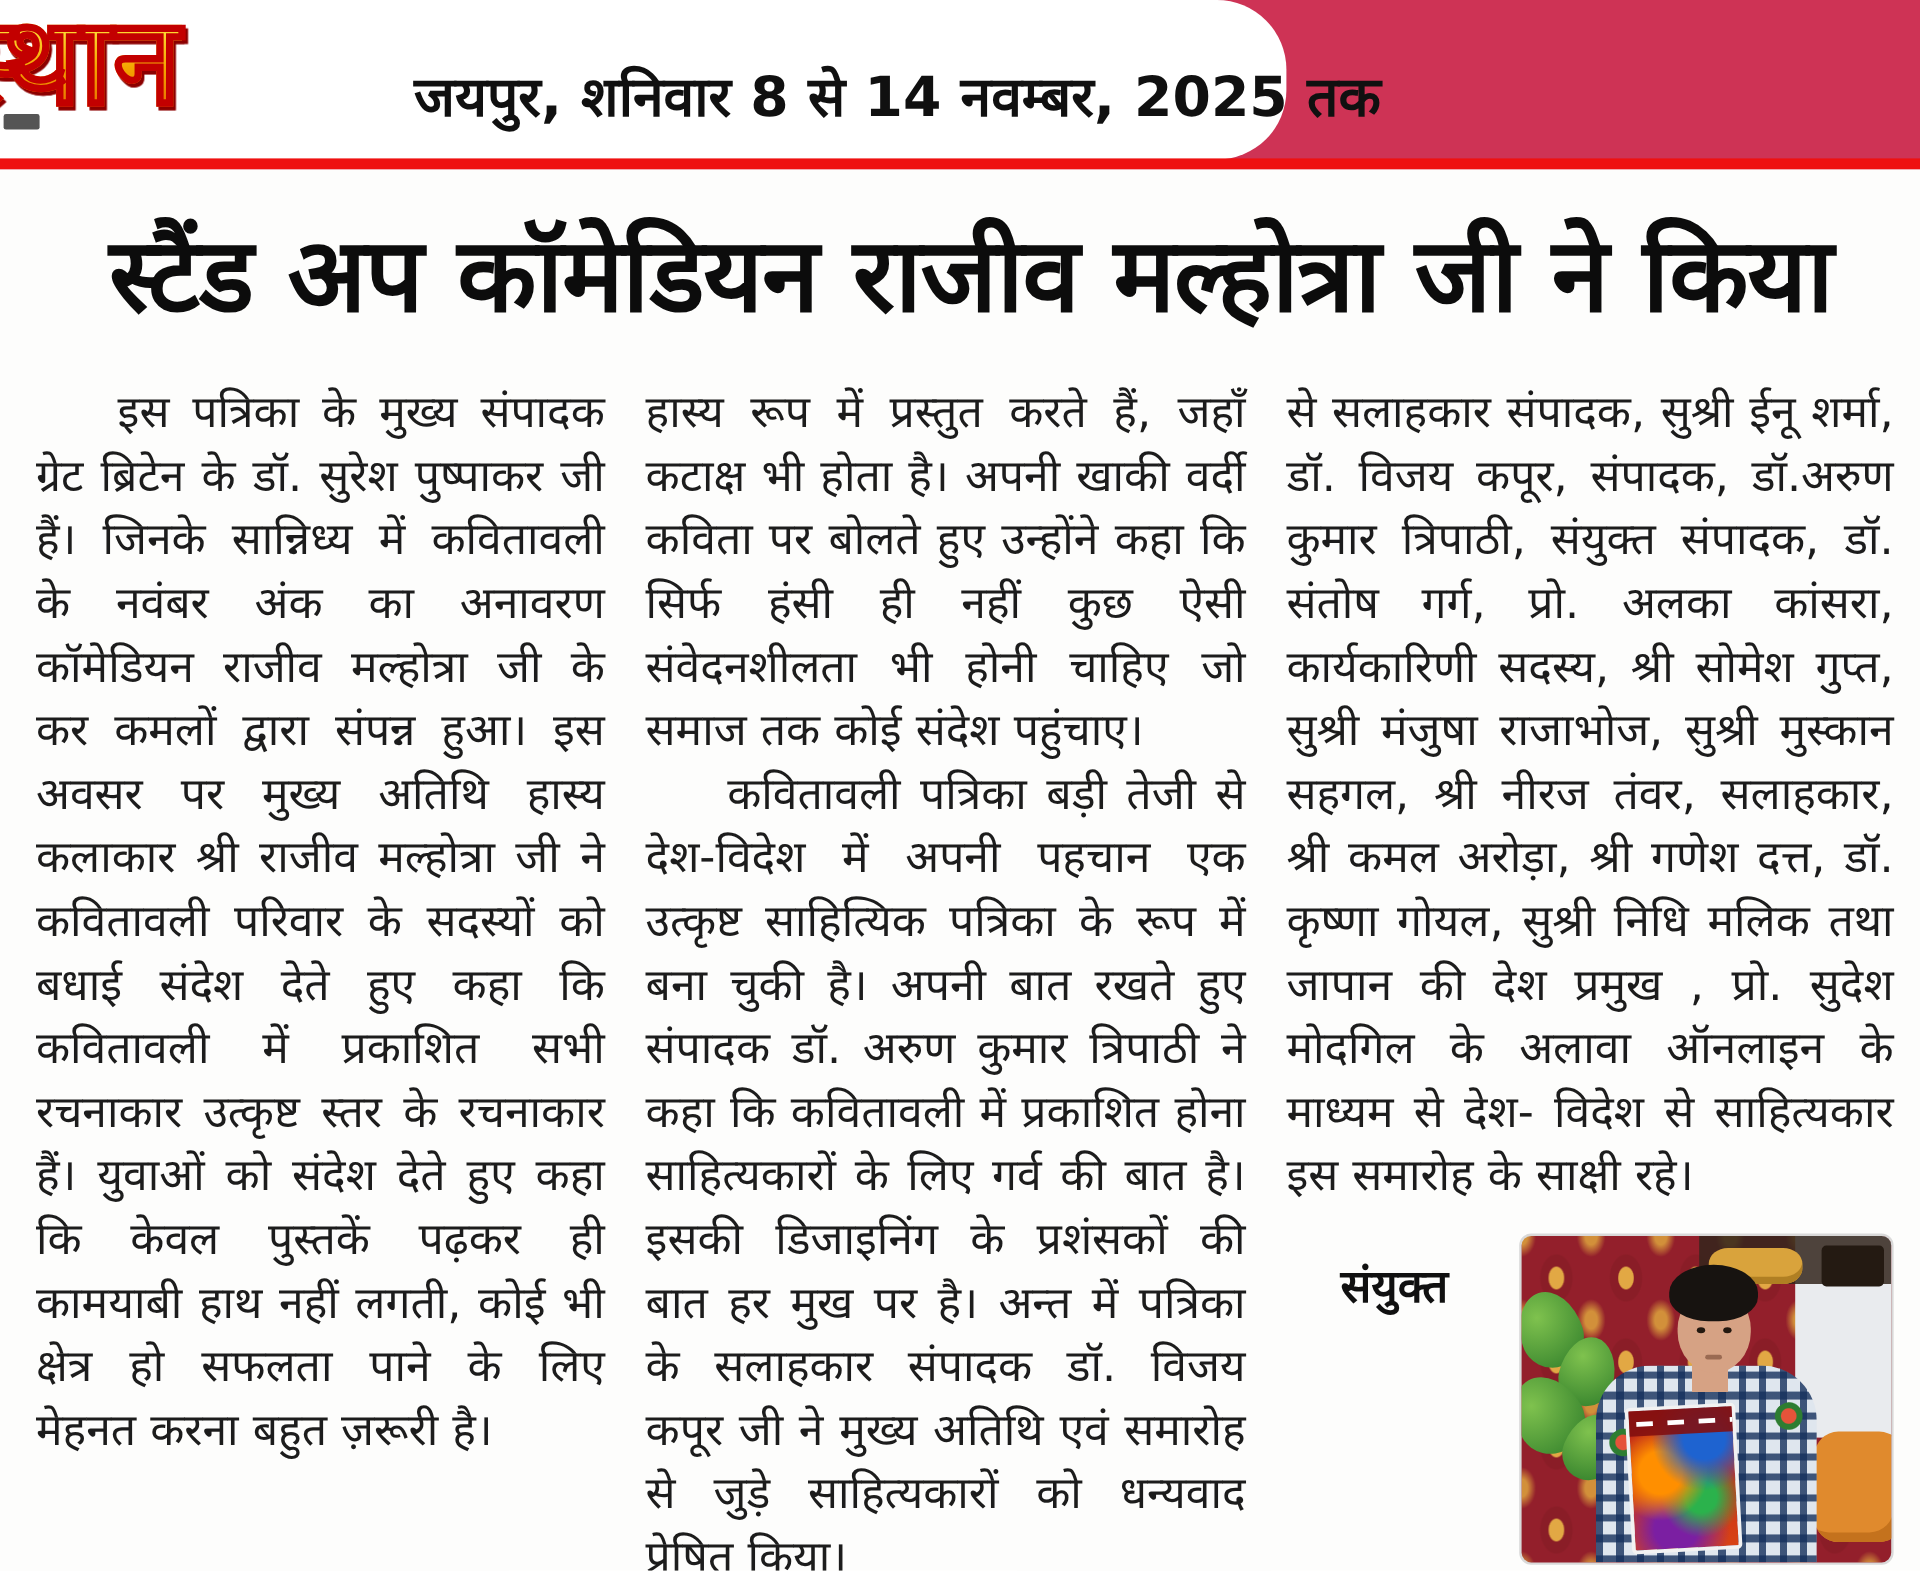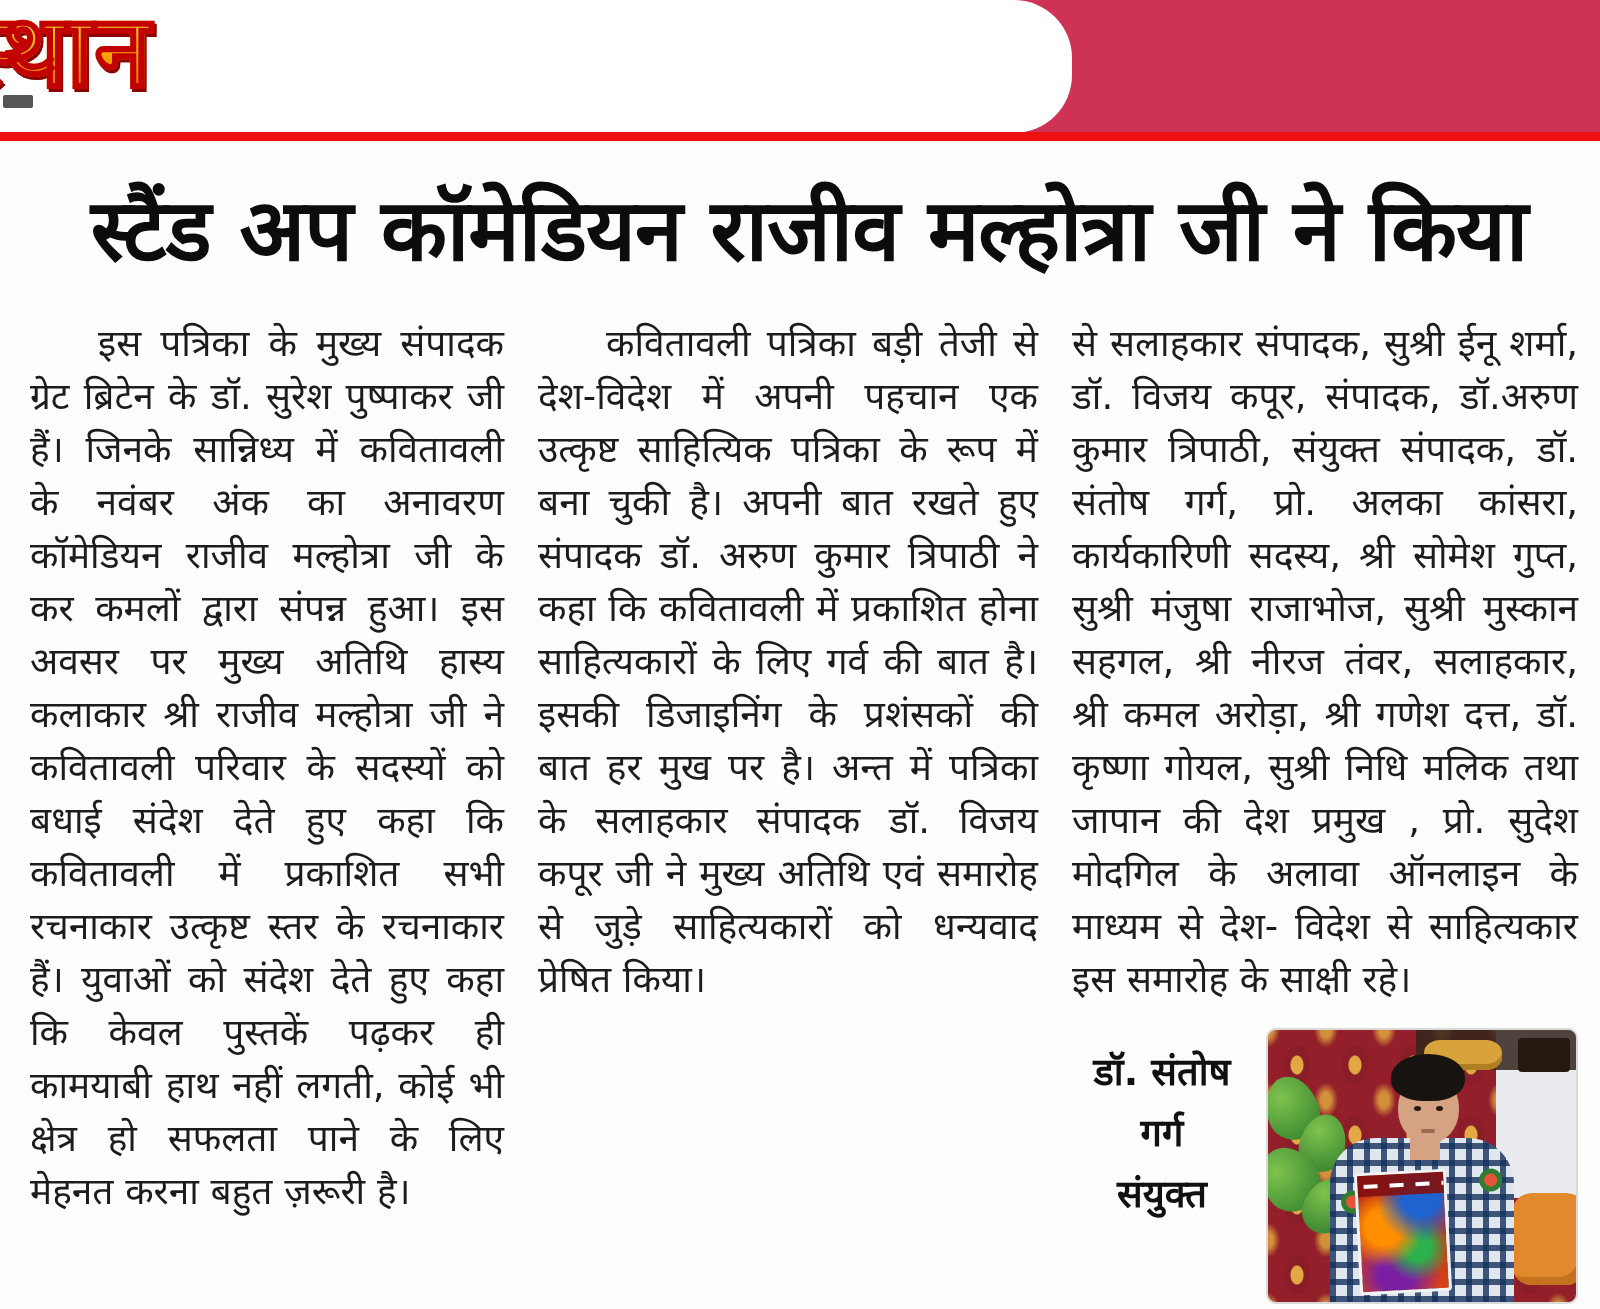--- a/index.html
+++ b/index.html
@@ -113,47 +113,48 @@
     background-repeat:repeat-x; background-position:6px 55%; }
 </style>
 </head>
 <body>
 
 <div class="page">
 
   <header class="masthead">
     <div class="masthead-white">
       <span class="masthead-title">स्थान</span>
+      <span class="masthead-dateline">जयपुर, शनिवार 8 से 14 नवम्बर, 2025 तक</span>
       <span class="masthead-tagline-fragment"></span>
     </div>
     <div class="red-rule"></div>
   </header>
 
   <section class="headline">
     <div>स्टैंड अप कॉमेडियन राजीव मल्होत्रा जी ने किया</div>
   </section>
 
   <main class="body-columns">
 
     <div class="col">
       <p class="indent">इस पत्रिका के मुख्य संपादक ग्रेट ब्रिटेन के डॉ. सुरेश पुष्पाकर जी हैं। जिनके सान्निध्य में कवितावली के नवंबर अंक का अनावरण कॉमेडियन राजीव मल्होत्रा जी के कर कमलों द्वारा संपन्न हुआ। इस अवसर पर मुख्य अतिथि हास्य कलाकार श्री राजीव मल्होत्रा जी ने कवितावली परिवार के सदस्यों को बधाई संदेश देते हुए कहा कि कवितावली में प्रकाशित सभी रचनाकार उत्कृष्ट स्तर के रचनाकार हैं। युवाओं को संदेश देते हुए कहा कि केवल पुस्तकें पढ़कर ही कामयाबी हाथ नहीं लगती, कोई भी क्षेत्र हो सफलता पाने के लिए मेहनत करना बहुत ज़रूरी है।</p>
 
     </div>
 
     <div class="col">
+      <p>हास्य रूप में प्रस्तुत करते हैं, जहाँ कटाक्ष भी होता है। अपनी खाकी वर्दी कविता पर बोलते हुए उन्होंने कहा कि सिर्फ हंसी ही नहीं कुछ ऐसी संवेदनशीलता भी होनी चाहिए जो समाज तक कोई संदेश पहुंचाए।</p>
       <p class="indent">कवितावली पत्रिका बड़ी तेजी से देश-विदेश में अपनी पहचान एक उत्कृष्ट साहित्यिक पत्रिका के रूप में बना चुकी है। अपनी बात रखते हुए संपादक डॉ. अरुण कुमार त्रिपाठी ने कहा कि कवितावली में प्रकाशित होना साहित्यकारों के लिए गर्व की बात है। इसकी डिजाइनिंग के प्रशंसकों की बात हर मुख पर है। अन्त में पत्रिका के सलाहकार संपादक डॉ. विजय कपूर जी ने मुख्य अतिथि एवं समारोह से जुड़े साहित्यकारों को धन्यवाद प्रेषित किया।</p>
 
     </div>
 
     <div class="col">
       <p>से सलाहकार संपादक, सुश्री ईनू शर्मा, डॉ. विजय कपूर, संपादक, डॉ.अरुण कुमार त्रिपाठी, संयुक्त संपादक, डॉ. संतोष गर्ग, प्रो. अलका कांसरा, कार्यकारिणी सदस्य, श्री सोमेश गुप्त, सुश्री मंजुषा राजाभोज, सुश्री मुस्कान सहगल, श्री नीरज तंवर, सलाहकार, श्री कमल अरोड़ा, श्री गणेश दत्त, डॉ. कृष्णा गोयल, सुश्री निधि मलिक तथा जापान की देश प्रमुख , प्रो. सुदेश मोदगिल के अलावा ऑनलाइन के माध्यम से देश- विदेश से साहित्यकार इस समारोह के साक्षी रहे।</p>
 
       <div class="photo-row">
         <div class="caption">
-          <div>डॉ. संतोष गर्ग</div>
           <div>संयुक्त</div>
 
         </div>
 
         <div class="photo">
           <div class="ph-wall"></div>
           <div class="ph-shelf"></div>
           <div class="ph-hat"></div>
           <div class="ph-box"></div>
 

